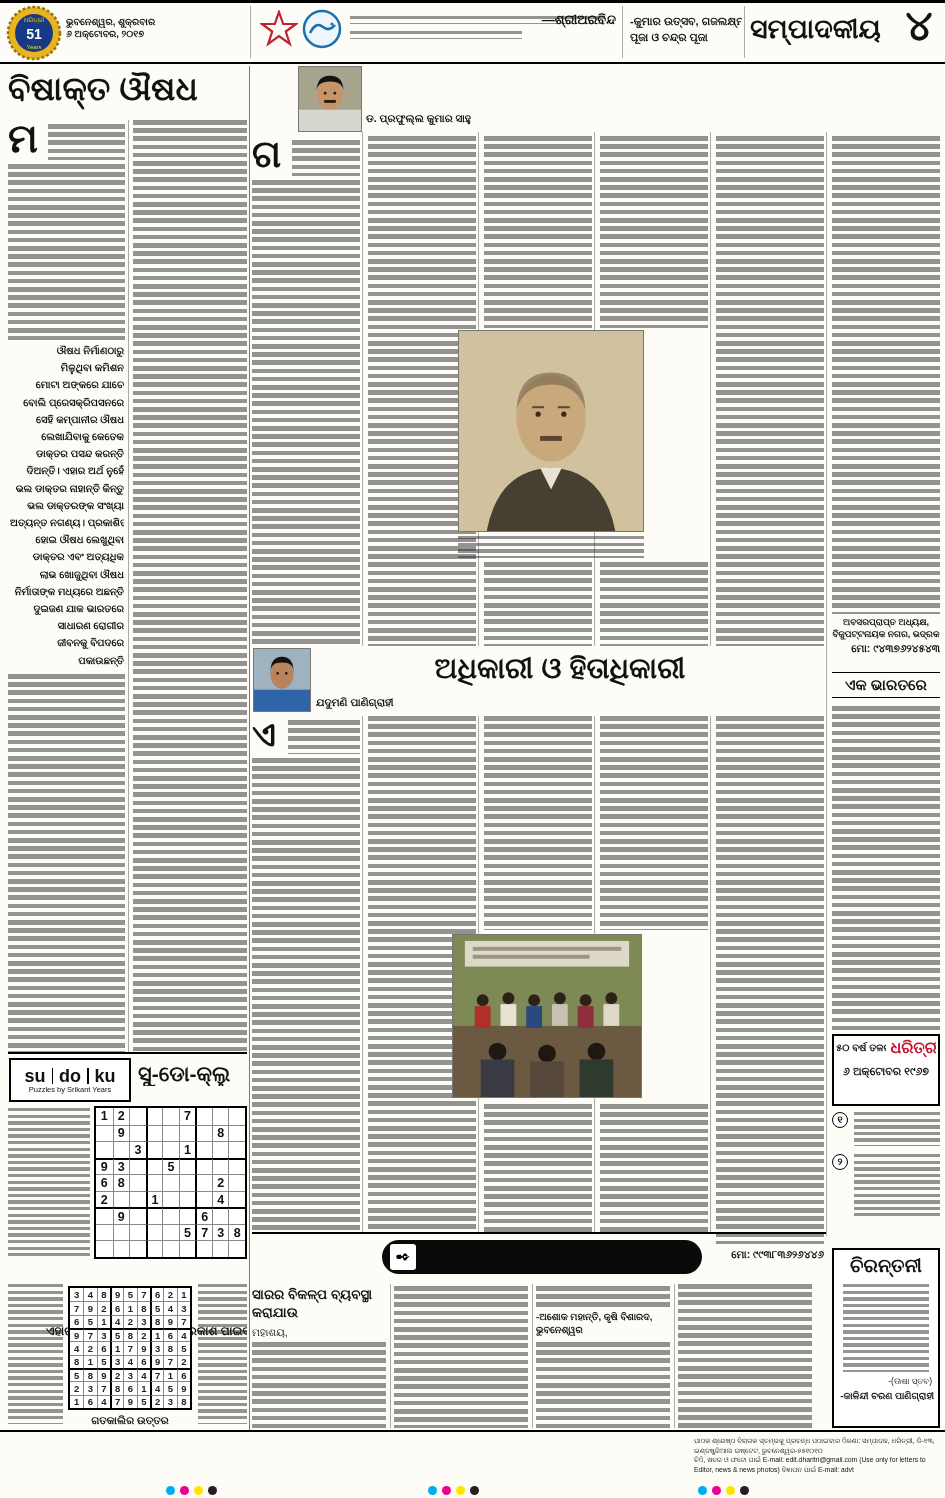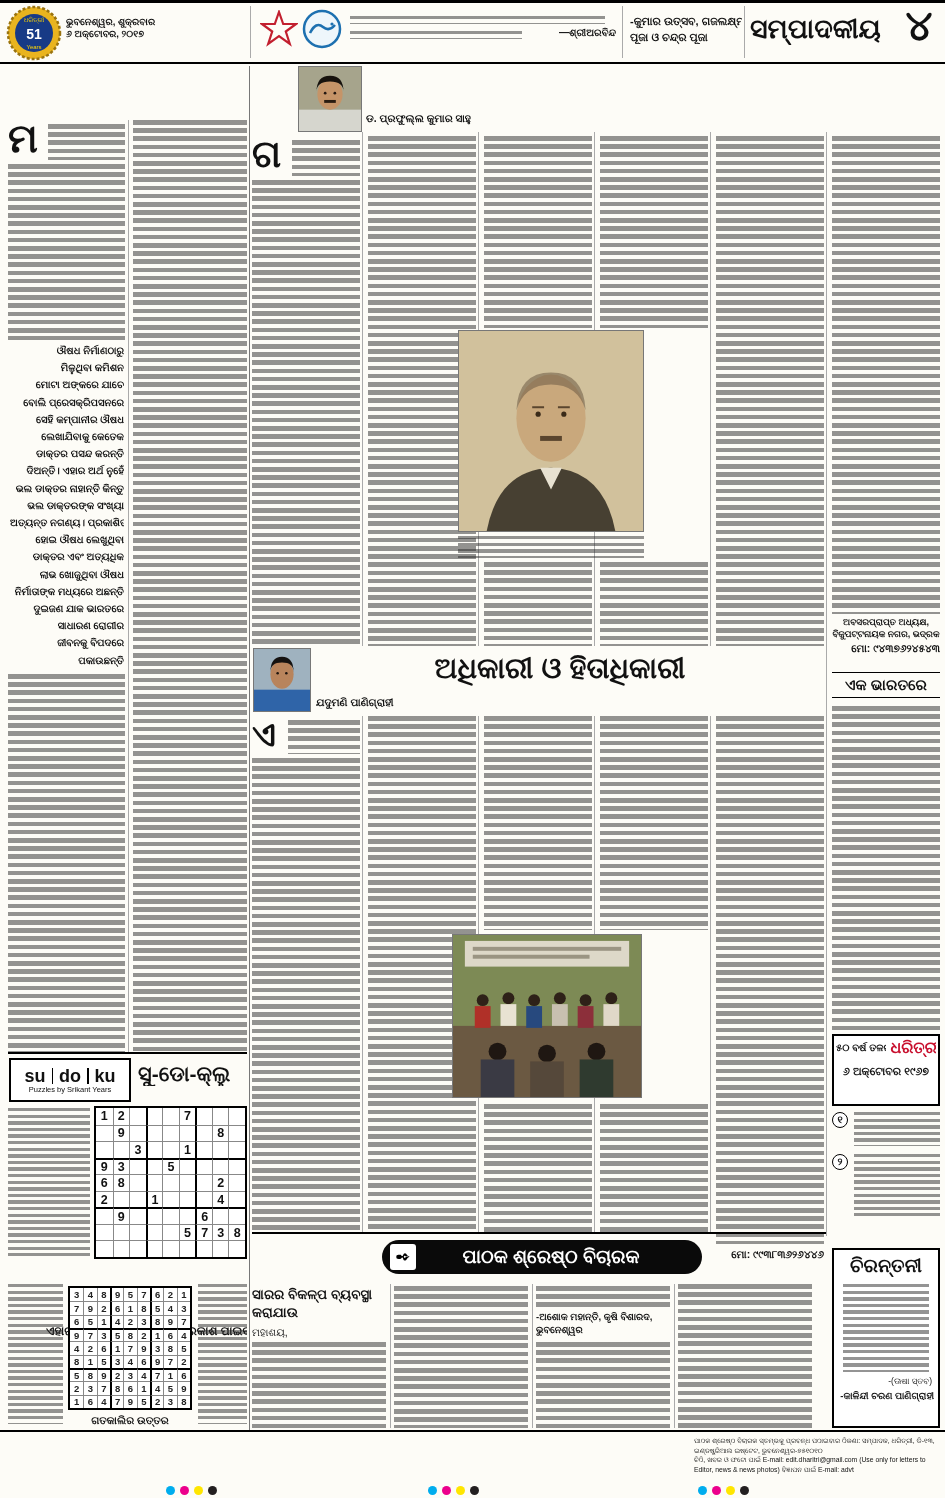--- a/index.html
+++ b/index.html
@@ -65,36 +65,37 @@
   <div class="abs" style="left:302px;top:9px">
     <svg width="40" height="40" viewBox="0 0 40 40">
       <circle cx="20" cy="20" r="18" fill="#eef6fb" stroke="#1d70b0" stroke-width="2.5"></circle>
       <path d="M8,24 Q14,12 21,18 Q27,23 33,16" fill="none" stroke="#1d70b0" stroke-width="2.5"></path>
       <circle cx="30" cy="15" r="1.6" fill="#1d70b0"></circle>
     </svg>
   </div>
 
   <div class="abs sim2" style="left:350px;top:16px;width:255px;height:8px"></div>
   <div class="abs sim2" style="left:350px;top:31px;width:172px;height:8px"></div>
-  <div class="abs b nw rt" style="left:528px;top:27px;width:88px;font-size:10px">—ଶ୍ରୀଅରବିନ୍ଦ</div>
+  <div class="abs b nw rt" style="left:528px;top:12px;width:88px;font-size:13px">—ଶ୍ରୀଅରବିନ୍ଦ</div>
 
   <div class="abs vr" style="left:622px;top:6px;height:52px"></div>
 
   <div class="abs" style="left:630px;top:13px;width:112px;font-size:11px;line-height:16px">
     <div class="b nw">-କୁମାର ଉତ୍ସବ, ଗଜଲକ୍ଷ୍ମୀ</div>
     <div class="b nw">ପୂଜା ଓ ଚନ୍ଦ୍ର ପୂଜା</div>
   </div>
 
   <div class="abs vr" style="left:744px;top:6px;height:52px"></div>
 
   <div class="abs b nw" style="left:750px;top:14px;width:150px;font-size:27px">ସମ୍ପାଦକୀୟ</div>
   <div class="abs b ctr" style="left:898px;top:2px;width:42px;font-size:42px">୪</div>
 
   <div class="abs hr" style="left:0;top:62px;width:945px;height:2px"></div>
 
+  <div class="abs b nw" style="left:8px;top:70px;width:240px;height:46px;font-size:33px">ବିଷାକ୍ତ ଔଷଧ</div>
 
   <div class="abs b" style="left:8px;top:118px;font-size:40px;line-height:40px">ମ</div>
   <div class="abs sim" style="left:48px;top:124px;width:77px;height:36px"></div>
   <div class="abs sim" style="left:8px;top:164px;width:117px;height:176px"></div>
 
   <div class="abs quote clip" style="left:10px;top:342px;width:114px;height:328px">ଔଷଧ ନିର୍ମାଣଠାରୁ
 ମିଳୁଥିବା କମିଶନ
 ମୋଟା ଅଙ୍କରେ ଯାଚେ
 ବୋଲି ପ୍ରେସକ୍ରିପସନରେ
 ସେହି କମ୍ପାନୀର ଔଷଧ
@@ -440,21 +441,20 @@
 
   <div class="abs sim" style="left:484px;top:1104px;width:108px;height:128px"></div>
   <div class="abs sim" style="left:600px;top:1104px;width:108px;height:128px"></div>
   <div class="abs sim" style="left:716px;top:716px;width:108px;height:528px"></div>
   <div class="abs b rt nw" style="left:716px;top:1248px;width:108px;font-size:10.5px">ମୋ: ୯୯୩୮୩୬୨୬୪୪୬</div>
 
   <div class="abs hr" style="left:252px;top:1232px;width:574px;height:1.5px"></div>
 
   <div class="abs banner" style="left:382px;top:1240px;width:320px;height:34px">
     <div class="penbox">✒</div>
-    <div class="b nw" style="color:#fff;font-size:19px;flex:1;text-align:center;padding-right:24px">ପାଠକ ଶ୍ରେଷ୍ଠ ବିଚାରକ</div>
   </div>
 
   <div class="abs vr" style="left:390px;top:1284px;height:144px"></div>
   <div class="abs vr" style="left:532px;top:1284px;height:144px"></div>
   <div class="abs vr" style="left:674px;top:1284px;height:144px"></div>
 
   <div class="abs b clip" style="left:252px;top:1286px;width:134px;height:36px;font-size:13.5px;line-height:18px">ସାରର ବିକଳ୍ପ ବ୍ୟବସ୍ଥା କରାଯାଉ</div>
   <div class="abs nw" style="left:252px;top:1326px;width:134px;font-size:10.5px">ମହାଶୟ,</div>
   <div class="abs sim" style="left:252px;top:1342px;width:134px;height:86px"></div>
   <div class="abs sim" style="left:394px;top:1286px;width:134px;height:142px"></div>

